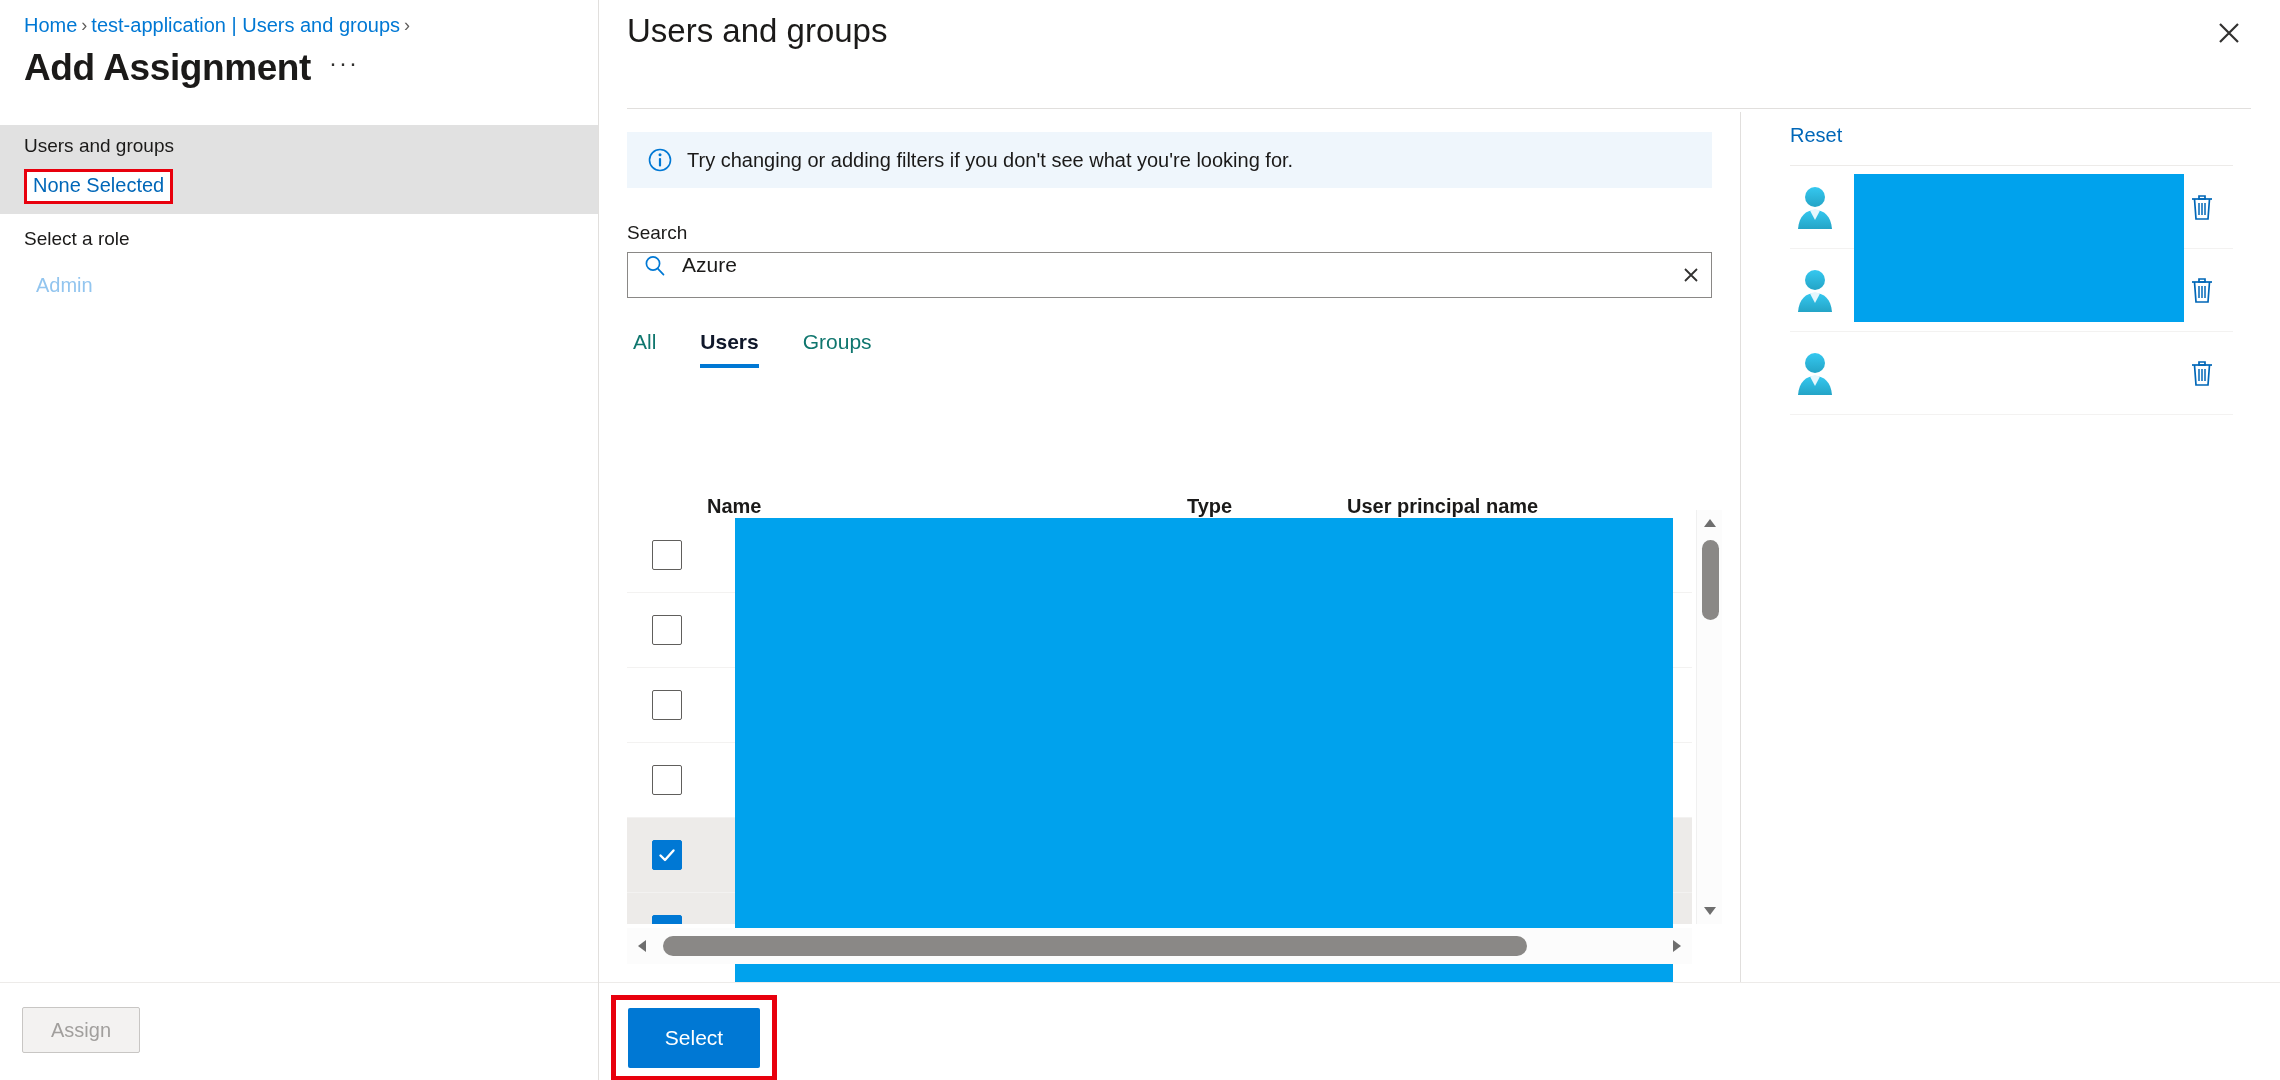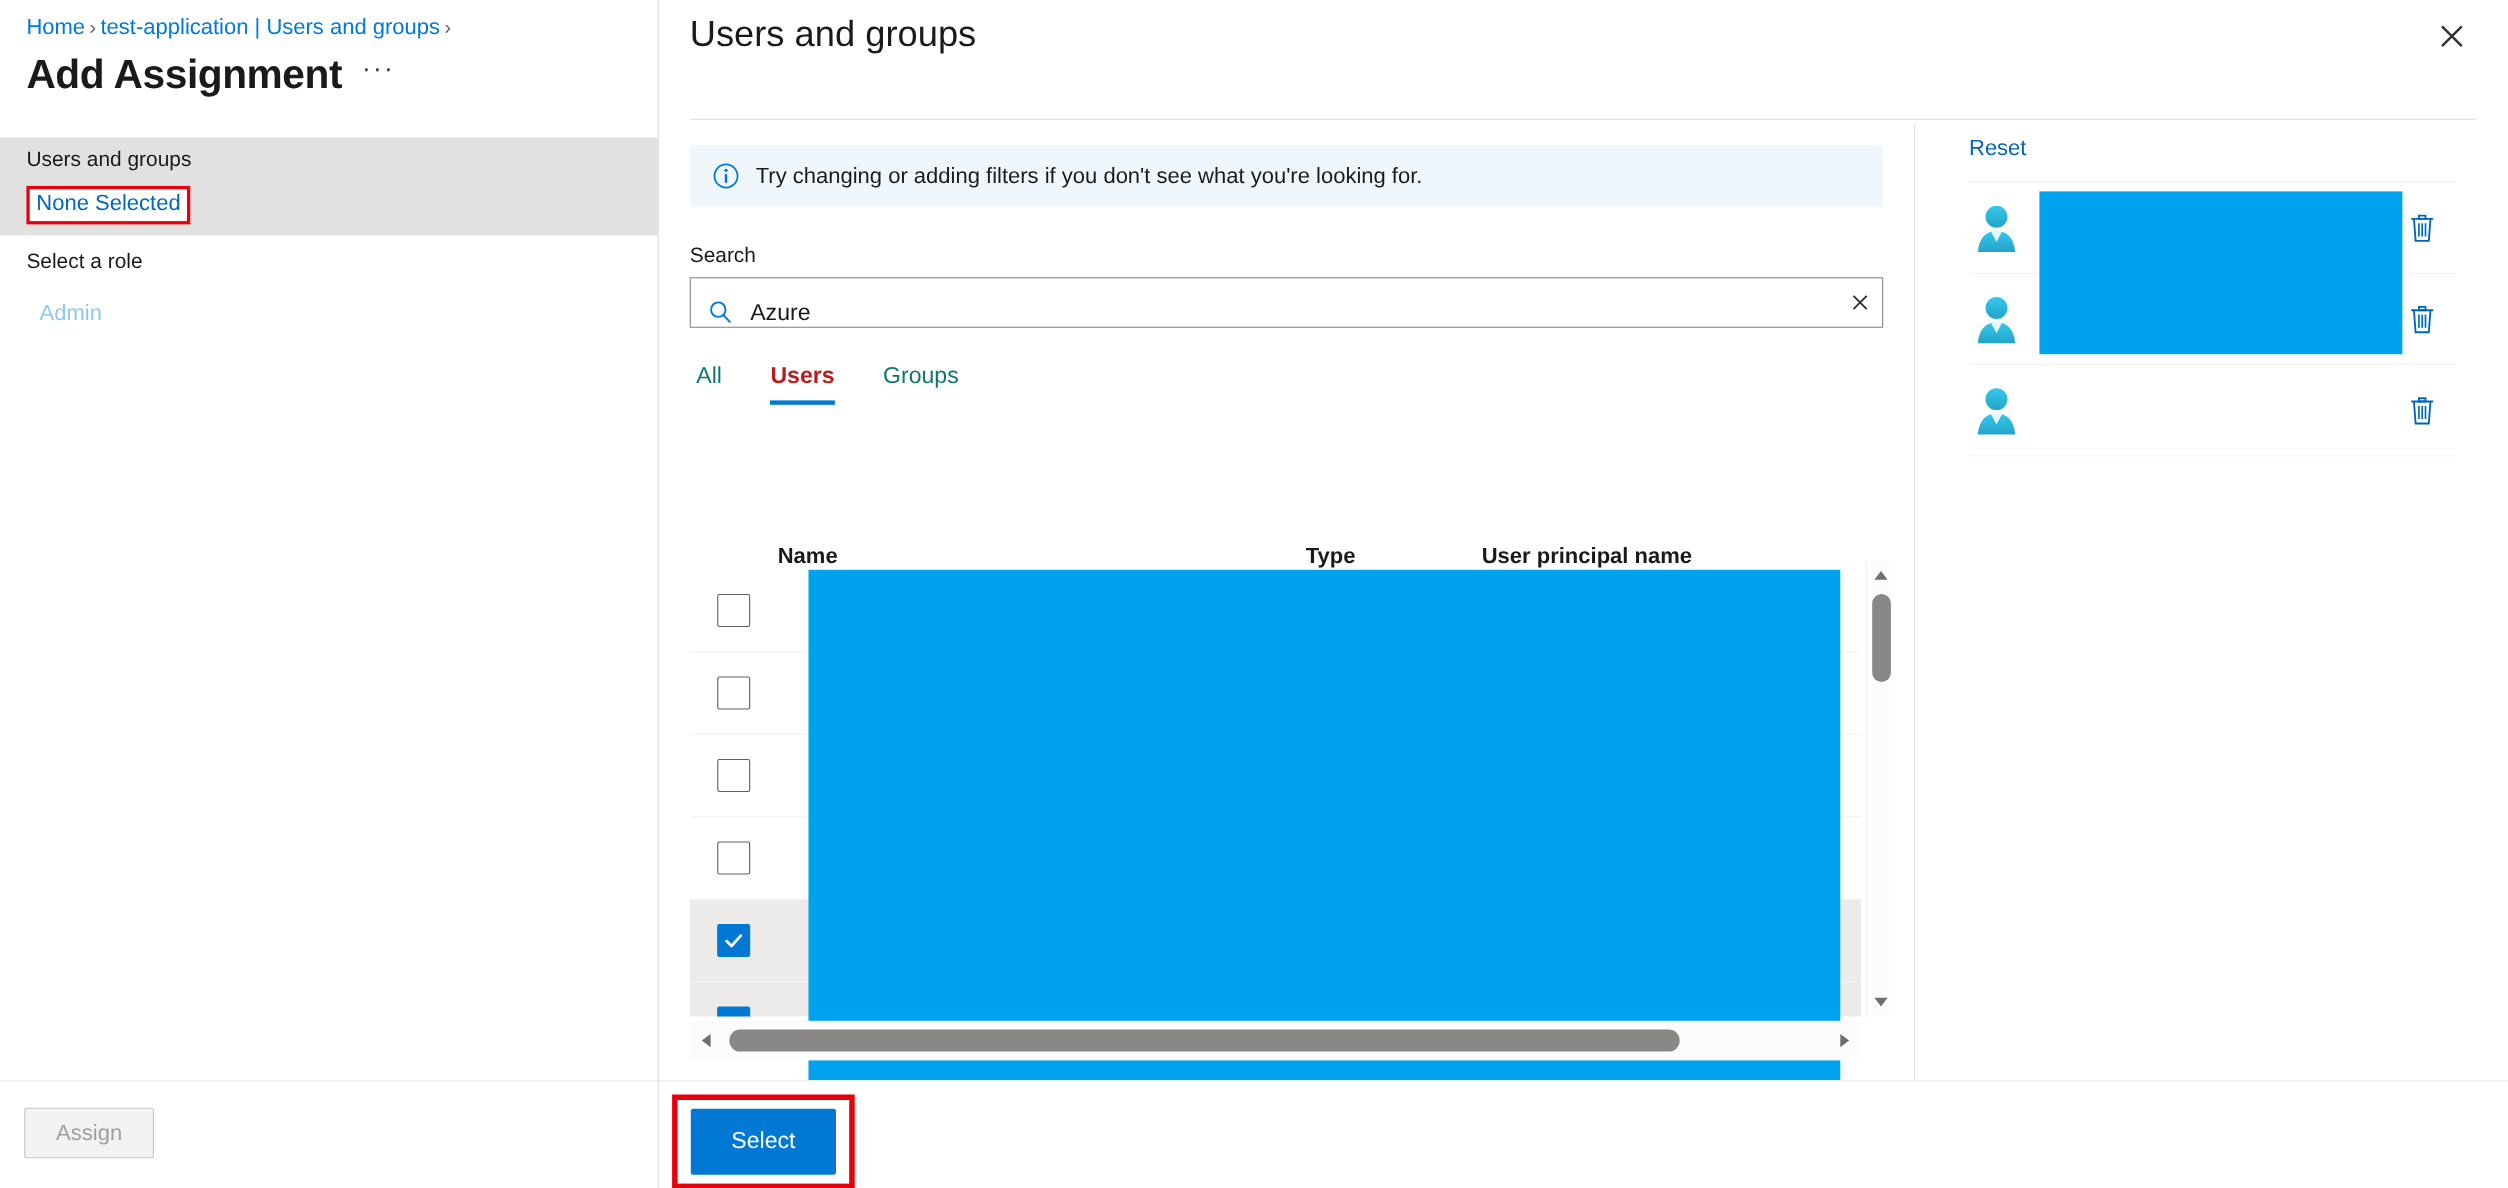--- a/index.html
+++ b/index.html
@@ -98,36 +98,36 @@
     background: #eff6fc; display: flex; align-items: center; gap: 14px;
     padding-left: 20px;
   }
   .info-icon { width: 26px; height: 26px; flex: none; }
   .info-text { font-size: 20px; color: #1b1a19; }
 
   .search-wrap { margin: 34px 28px 0 28px; }
   .search-label { font-size: 19px; color: #1b1a19; margin-bottom: 8px; }
   .search-box {
     position: relative; height: 46px; border: 1px solid #8a8886; background: #fff;
-    display: flex; align-items: flex-end;
+    display: flex; align-items: flex-start;
   }
   .mag-icon { margin-left: 14px; width: 26px; height: 26px; flex: none; }
   .search-input {
     flex: 1; border: none; outline: none; margin-left: 14px;
     font-family: inherit; font-size: 21px; color: #1b1a19; background: transparent;
   }
   .clear-x { width: 40px; height: 100%; display: flex; align-items: center; justify-content: center; cursor: pointer; }
 
   .tabs { display: flex; gap: 0; margin: 28px 28px 0 28px; }
   .tab {
     font-size: 21px; color: #0f766e; padding: 4px 22px 14px 22px;
     cursor: pointer; position: relative;
   }
   .tab:first-child { padding-left: 6px; }
-  .tab.active { font-weight: 700; color: #b91c1c; }
+  .tab.active { font-weight: 700; color: #0f172a; }
   .tab.active::after {
     content: ""; position: absolute; left: 22px; right: 22px; bottom: 0;
     height: 4px; background: #0078d4;
   }
   .tab:first-child.active::after { left: 6px; }
 
   
   .grid-wrap { position: absolute; left: 28px; top: 358px; right: 18px; bottom: 18px; }
   .grid-head {
     display: flex; align-items: flex-end; height: 48px;

